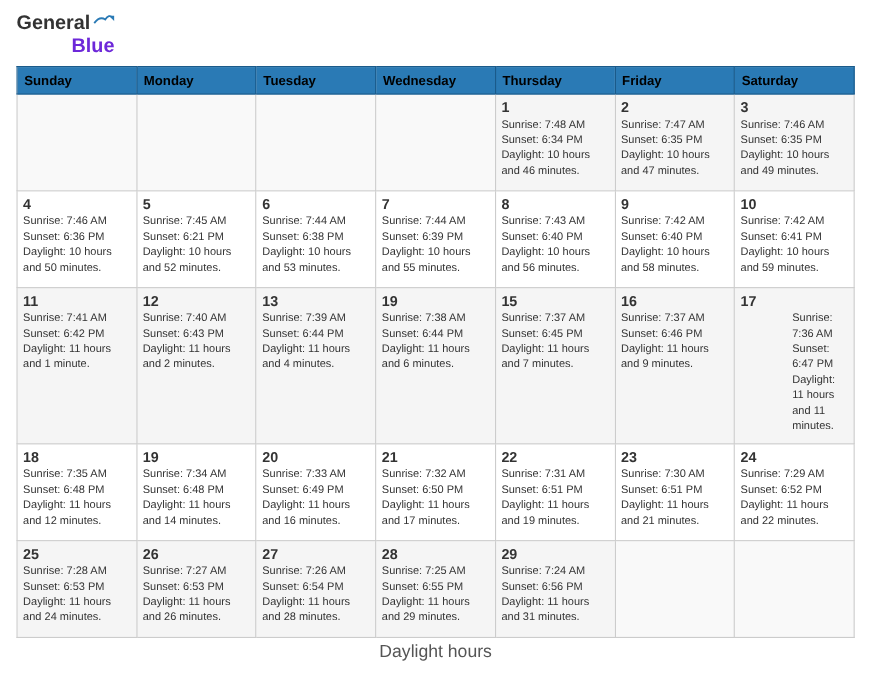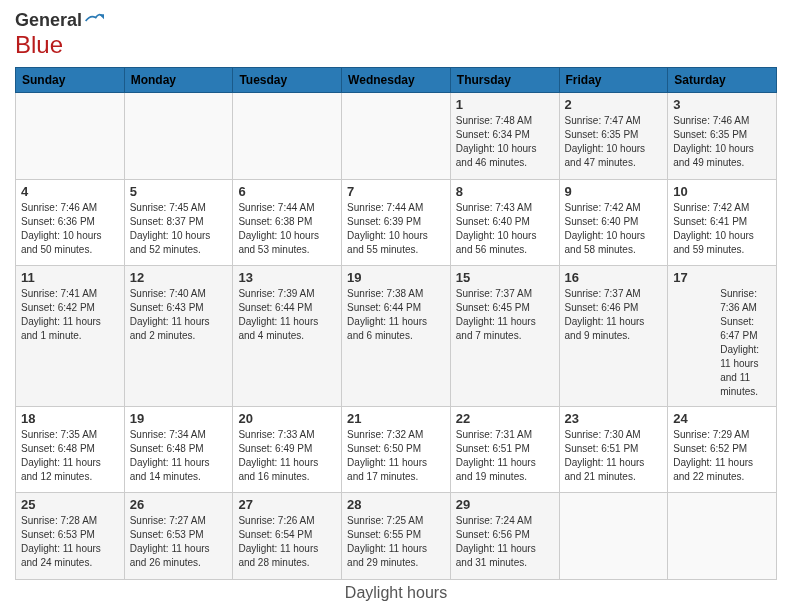--- a/index.html
+++ b/index.html
@@ -19,35 +19,35 @@
     }
     .header {
       display: flex;
       justify-content: space-between;
       align-items: flex-start;
       margin-bottom: 8px;
     }
     .logo {
       display: flex;
       flex-direction: column;
-      align-items: flex-start;
+      align-items: flex-end;
     }
     .logo-text {
       display: flex;
       align-items: center;
     }
     .logo-general {
       font-size: 18px;
       font-weight: bold;
       color: #333;
     }
     .logo-blue {
-      font-size: 24px;
-      font-weight: normal;
-      color: #b91c1c;
+      font-size: 18px;
+      font-weight: bold;
+      color: #6d28d9;
     }
     .logo-icon {
       width: 20px;
       height: 20px;
       margin-left: 2px;
     }
     .title-section {
       text-align: right;
     }
     .month-title {
@@ -171,21 +171,21 @@
           <td>
             <span class="day-number">4</span>
             <div class="day-info" style="white-space: pre-line;">Sunrise: 7:46 AM
 Sunset: 6:36 PM
 Daylight: 10 hours
 and 50 minutes.</div>
           </td>
           <td>
             <span class="day-number">5</span>
             <div class="day-info" style="white-space: pre-line;">Sunrise: 7:45 AM
-Sunset: 8:37 PM
+Sunset: 6:21 PM
 Daylight: 10 hours
 and 52 minutes.</div>
           </td>
           <td>
             <span class="day-number">6</span>
             <div class="day-info" style="white-space: pre-line;">Sunrise: 7:44 AM
 Sunset: 6:38 PM
 Daylight: 10 hours
 and 53 minutes.</div>
           </td>

